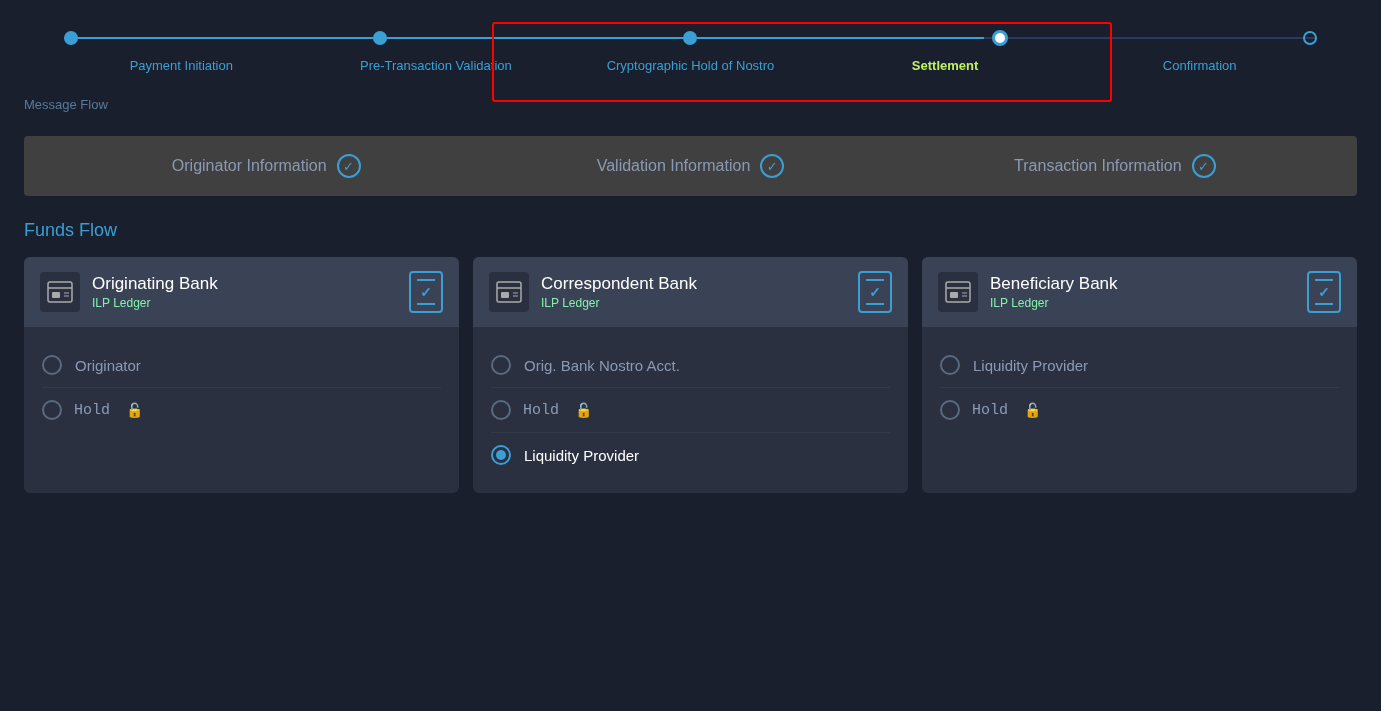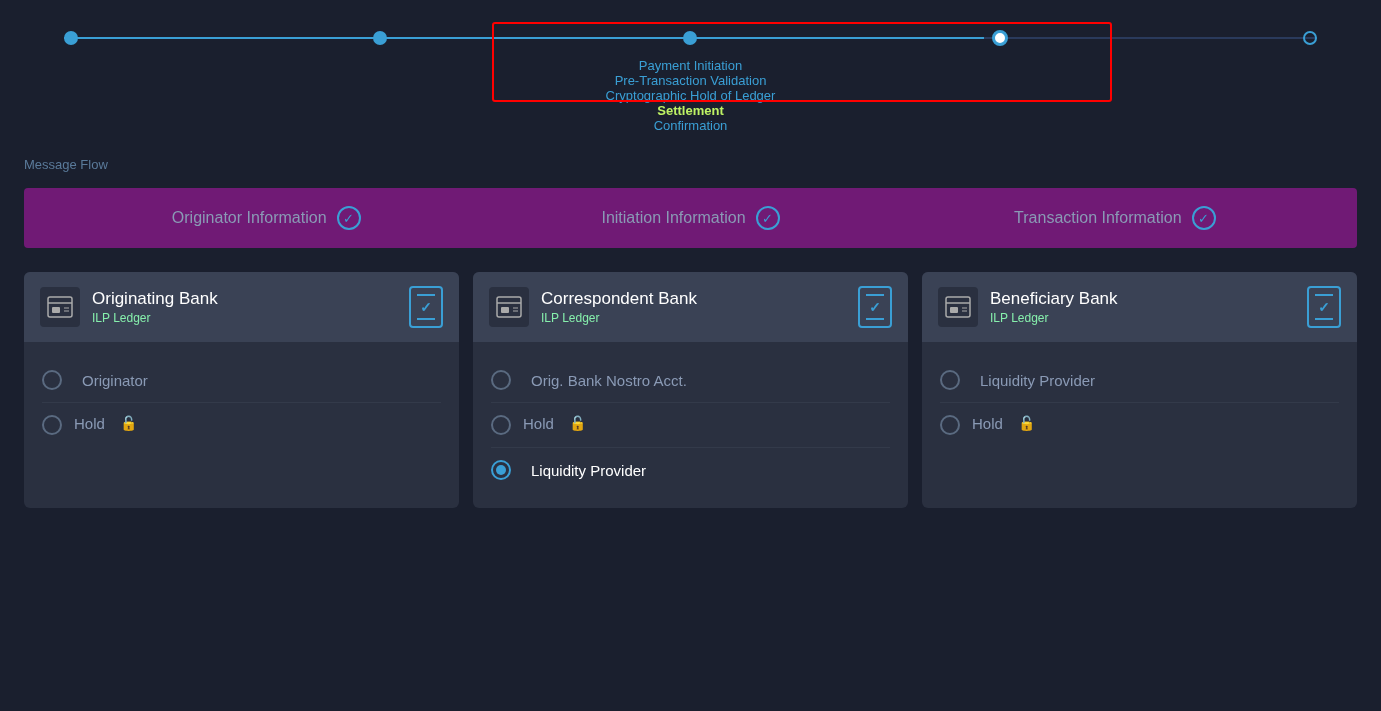--- a/index.html
+++ b/index.html
@@ -74,21 +74,20 @@
 
     .progress-dot.empty {
       background: transparent;
       border: 2px solid #3a9fd5;
     }
 
     .progress-labels {
       display: flex;
       justify-content: space-between;
       padding: 0 30px;
-      flex-direction: column;
     }
 
     .progress-label {
       font-size: 13px;
       color: #3a9fd5;
       text-align: center;
       flex: 1;
     }
 
     .progress-label.active {
@@ -101,25 +100,25 @@
       position: absolute;
       border: 2px solid red;
       border-radius: 3px;
       z-index: 5;
     }
 
     
     .section-label {
       font-size: 13px;
       color: #5a7a9a;
-      margin-bottom: 16px;
+      margin-bottom: 24px;
     }
 
     .message-flow-bar {
-      background: #701a75;
+      background: #404040;
       border-radius: 4px;
       display: flex;
       align-items: center;
       padding: 18px 30px;
       margin-bottom: 24px;
       gap: 0;
     }
 
     .info-item {
       display: flex;
@@ -230,21 +229,21 @@
       font-weight: bold;
     }
 
     .bank-card-body {
       padding: 16px 18px;
     }
 
     .account-item {
       display: flex;
       align-items: center;
-      gap: 20px;
+      gap: 13px;
       padding: 12px 0;
       border-bottom: 1px solid #333a4a;
     }
 
     .account-item:last-child {
       border-bottom: none;
     }
 
     .radio-outer {
       width: 20px;
@@ -279,22 +278,23 @@
     }
 
     .lock-icon {
       font-size: 14px;
       color: #8a9ab5;
       margin-left: 4px;
     }
 
     .hold-item {
       display: flex;
-      align-items: flex-start;
+      align-items: center;
       gap: 12px;
+      font-family: Liberation Mono, monospace;
     }
 
     
     .progress-wrapper {
       position: relative;
       margin-bottom: 8px;
     }
   </style>
 </head>
 <body>
@@ -313,46 +313,47 @@
         <div class="progress-dot filled"></div>
         <div class="progress-dot filled"></div>
         <div class="progress-dot filled"></div>
         <div class="progress-dot active"></div>
         <div class="progress-dot empty"></div>
       </div>
 
       <div class="progress-labels">
         <div class="progress-label">Payment Initiation</div>
         <div class="progress-label">Pre-Transaction Validation</div>
-        <div class="progress-label">Cryptographic Hold of Ledger</div>
+        <div class="progress-label">Cryptographic Hold of Nostro</div>
         <div class="progress-label active">Settlement</div>
         <div class="progress-label">Confirmation</div>
       </div>
     </div>
   </div>
 
   <div>
     <div class="section-label">Message Flow</div>
   </div>
 
   <div class="message-flow-bar">
     <div class="info-item">
       <span class="info-item-label">Originator Information</span>
       <div class="check-circle">✓</div>
     </div>
     <div class="info-item">
-      <span class="info-item-label">Initiation Information</span>
+      <span class="info-item-label">Validation Information</span>
       <div class="check-circle">✓</div>
     </div>
     <div class="info-item">
       <span class="info-item-label">Transaction Information</span>
       <div class="check-circle">✓</div>
     </div>
   </div>
 
+  <div class="funds-flow-title">Funds Flow</div>
 
   <div class="funds-grid">
 
     <div class="bank-card">
       <div class="bank-card-header">
         <div class="bank-header-left">
           <div class="bank-icon">
             <svg width="28" height="28" viewBox="0 0 28 28" fill="none">
               <rect x="2" y="4" width="24" height="20" rx="2" fill="none" stroke="#aaa" stroke-width="1.5"></rect>
               <line x1="2" y1="10" x2="26" y2="10" stroke="#aaa" stroke-width="1.5"></line>

